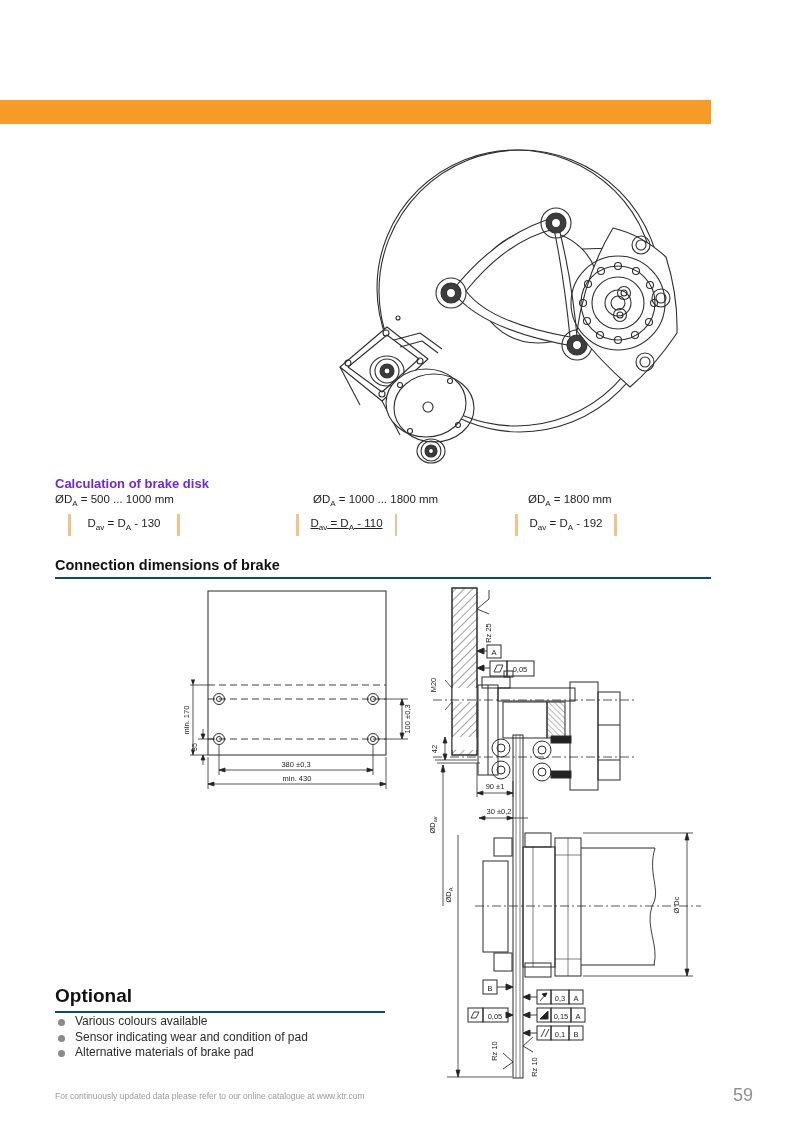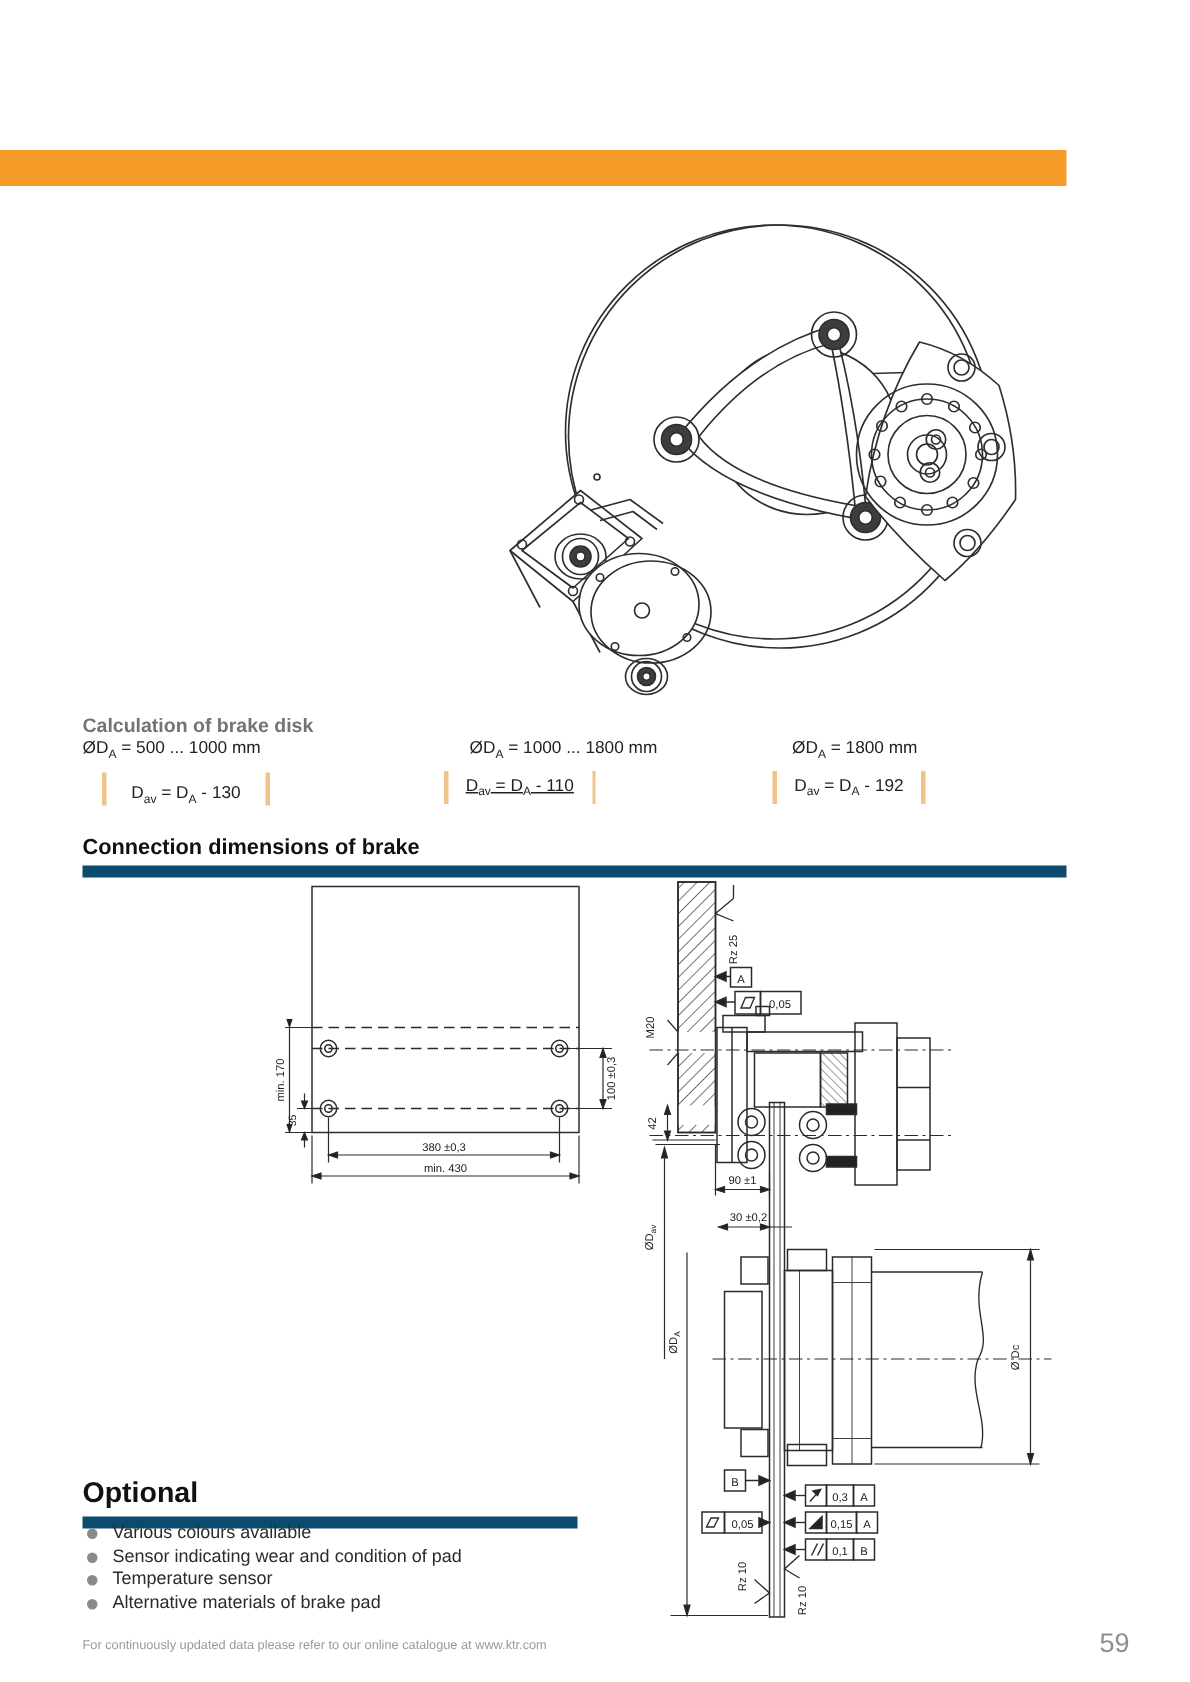--- a/index.html
+++ b/index.html
@@ -5,29 +5,29 @@
   html,body{margin:0;padding:0;}
   body{
     width:793px;height:1121px;position:relative;background:#ffffff;
     font-family:"Liberation Sans","DejaVu Sans",sans-serif;color:#1a1a1a;
     overflow:hidden;
   }
   .abs{position:absolute;}
   
   .orange-bar{left:0;top:100px;width:711px;height:24px;background:#F49B28;}
   
-  .calc-title{left:55px;top:476px;font-size:13px;font-weight:bold;color:#737373;}
+  .calc-title{left:55px;top:476px;font-size:13px;font-weight:bold;color:#6d28d9;}
   .range{font-size:11.5px;color:#222;white-space:nowrap;}
   .range sub,.formula sub{font-size:8px;}
   .r1{left:55px;top:493px;} .r2{left:293px;top:493px;margin-left:20px;} .r3{left:528px;top:493px;}
   .formula{display:flex;align-items:center;justify-content:space-between;height:24px;font-size:11.5px;color:#222;white-space:nowrap;}
-  .f1{left:68px;top:513px;width:112px;align-items:flex-end;} .f2{left:296px;top:513px;width:101px;text-decoration:underline;} .f3{left:515px;top:513px;width:102px;}
+  .f1{left:68px;top:513px;width:112px;} .f2{left:296px;top:513px;width:101px;text-decoration:underline;} .f3{left:515px;top:513px;width:102px;}
   .fbar{width:2.5px;height:22px;background:#F0C38A;}
   
-  .sec-head{font-weight:bold;color:#111;border-bottom:8px solid #0c4a6e;padding-bottom:4px;}
+  .sec-head{font-weight:bold;color:#111;border-bottom:2px solid #0c4a6e;padding-bottom:4px;}
   .conn-head{left:55px;top:557px;width:656px;font-size:14.5px;}
   .opt-head{left:55px;top:985px;width:330px;font-size:19px;}
   
   .opt-list{left:55px;top:1014px;width:360px;list-style:none;margin:0;padding:0;}
   .opt-list li{position:relative;font-size:12px;color:#2b2b2b;line-height:15.5px;padding-left:20px;}
   .opt-list li::before{content:"";position:absolute;left:3px;top:5px;width:7px;height:7px;border-radius:50%;background:#8a8a8a;}
   
   .footer-note{left:55px;top:1091px;font-size:8.5px;color:#9a9a9a;}
   .page-num{left:692px;top:1085px;font-size:18px;color:#8f8f8f;margin-left:41px;}
   
@@ -419,18 +419,17 @@
   <text class="dim-t" x="135" y="451.5" text-anchor="middle">0,1</text>
   <text class="dim-t" x="151" y="451.5" text-anchor="middle">B</text>
   <text class="dim-t" x="72" y="466" text-anchor="middle" transform="rotate(-90 72 466)">Rz 10</text>
   <text class="dim-t" x="112" y="482" text-anchor="middle" transform="rotate(-90 112 482)">Rz 10</text>
 </svg>
 
 <div class="abs sec-head opt-head">Optional</div>
 <ul class="abs opt-list">
   <li>Various colours available</li>
   <li>Sensor indicating wear and condition of pad</li>
-  <li>Temperature sensor</li>
   <li>Alternative materials of brake pad</li>
 </ul>
 
 <div class="abs footer-note">For continuously updated data please refer to our online catalogue at www.ktr.com</div>
 <div class="abs page-num">59</div>
 
 </body></html>

